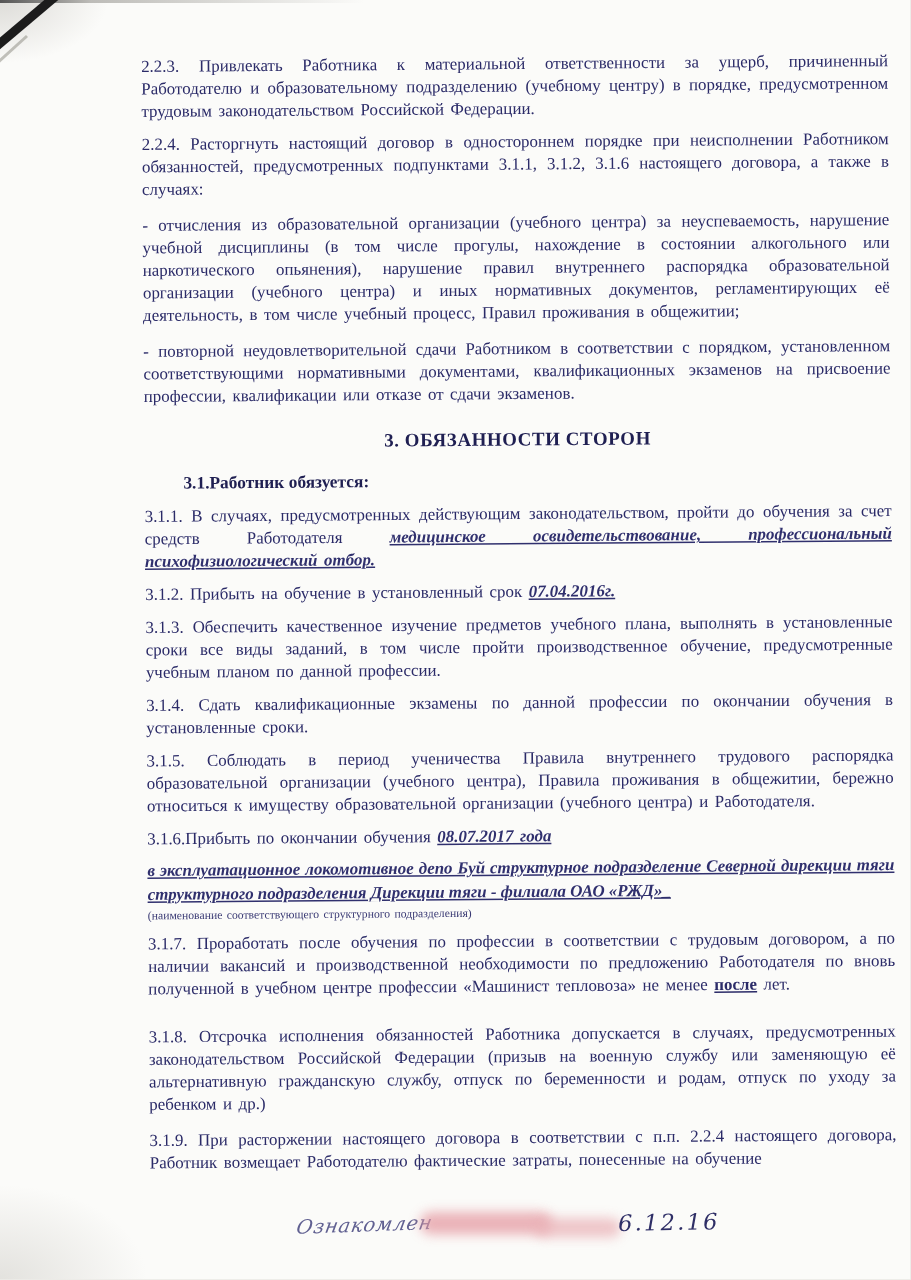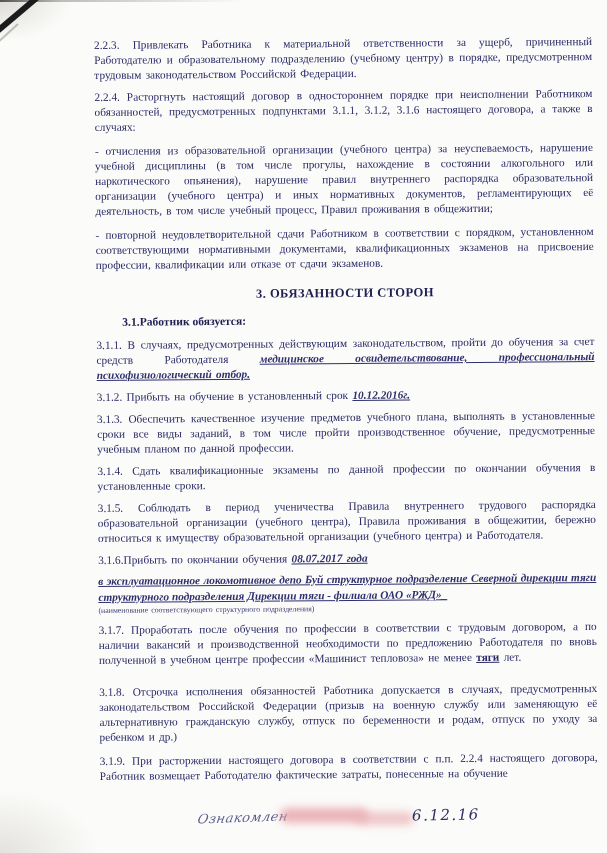--- a/index.html
+++ b/index.html
@@ -107,21 +107,21 @@
 
     <h2 class="heading">3. ОБЯЗАННОСТИ СТОРОН</h2>
 
     <div class="subheading">3.1.Работник обязуется:</div>
 
     <p class="para">
       <span>3.1.1. В случаях, предусмотренных действующим законодательством, пройти до обучения за счет средств Работодателя </span><span class="fill">медицинское освидетельствование, профессиональный психофизиологический отбор.</span>
     </p>
 
     <p class="para">
-      <span>3.1.2. Прибыть на обучение в установленный срок </span><span class="fill">10.12.2016г.</span>
+      <span>3.1.2. Прибыть на обучение в установленный срок </span><span class="fill">07.04.2016г.</span>
     </p>
 
     <p class="para">
       <span>3.1.3. Обеспечить качественное изучение предметов учебного плана, выполнять в установленные сроки все виды заданий, в том числе пройти производственное обучение, предусмотренные учебным планом по данной профессии.</span>
     </p>
 
     <p class="para">
       <span>3.1.4. Сдать квалификационные экзамены по данной профессии по окончании обучения в установленные сроки.</span>
     </p>
 
@@ -131,21 +131,21 @@
 
     <p class="para tight">
       <span>3.1.6.Прибыть по окончании обучения </span><span class="fill"> 08.07.2017 года</span>
     </p>
 
     <p class="org-line">в эксплуатационное локомотивное депо Буй структурное подразделение Северной дирекции тяги структурного подразделения Дирекции тяги - филиала ОАО «РЖД»_</p>
 
     <p class="caption">(наименование соответствующего структурного подразделения)</p>
 
     <p class="para">
-      <span>3.1.7. Проработать после обучения по профессии в соответствии с трудовым договором,  а по наличии вакансий и производственной необходимости по предложению Работодателя по вновь полученной в учебном центре профессии   «Машинист тепловоза»  не менее </span><span class="term">тяги</span><span> лет.</span>
+      <span>3.1.7. Проработать после обучения по профессии в соответствии с трудовым договором,  а по наличии вакансий и производственной необходимости по предложению Работодателя по вновь полученной в учебном центре профессии   «Машинист тепловоза»  не менее </span><span class="term">после</span><span> лет.</span>
     </p>
 
     <p class="para gap-lg">
       <span>3.1.8. Отсрочка исполнения обязанностей Работника допускается в случаях, предусмотренных законодательством Российской Федерации (призыв на военную службу или заменяющую её альтернативную гражданскую службу, отпуск по беременности и родам, отпуск по уходу за ребенком и др.)</span>
     </p>
 
     <p class="para gap-md">
       <span>3.1.9. При расторжении настоящего договора в соответствии с п.п. 2.2.4 настоящего договора, Работник возмещает Работодателю фактические затраты, понесенные на обучение</span>
     </p>
 

